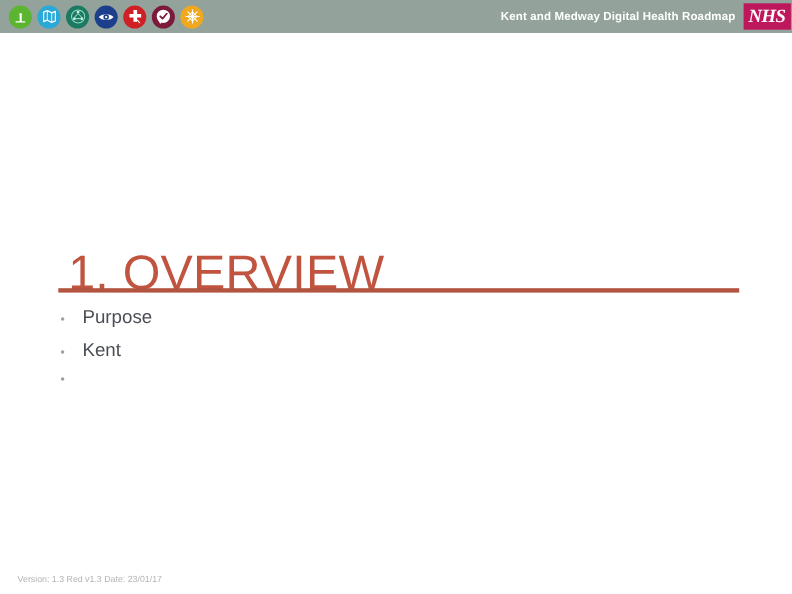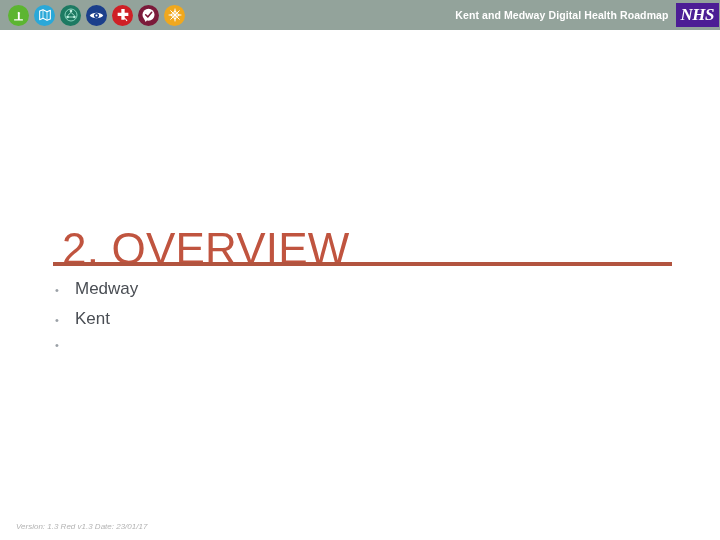--- a/index.html
+++ b/index.html
@@ -65,21 +65,21 @@
 
   .header-title {
     color: #ffffff;
     font-size: 10.5px;
     font-weight: bold;
     letter-spacing: 0.1px;
     white-space: nowrap;
   }
 
   .nhs-logo {
-    background: #4c1d95;
+    background: #be185d;
     color: #ffffff;
     font-family: "Liberation Serif", serif;
     font-style: italic;
     font-weight: bold;
     font-size: 17px;
     letter-spacing: -0.5px;
     line-height: 1;
     padding: 3px 5px 4px 5px;
     display: inline-block;
   }
@@ -133,21 +133,20 @@
     font-size: 17px;
     color: #4a4e54;
     line-height: 1;
   }
 
   .footer-version {
     position: absolute;
     left: 16px;
     top: 522px;
     font-size: 8px;
-    font-style: italic;
     color: #b3b3b3;
     white-space: nowrap;
   }
 </style>
 </head>
 <body>
 
 <div class="header-bar">
 
   <div class="icon-strip">
@@ -211,28 +210,28 @@
     </span>
 
   </div>
 
   <div class="header-right">
     <span class="header-title">Kent and Medway Digital Health Roadmap</span>
     <span class="nhs-logo">NHS</span>
   </div>
 </div>
 
-<h1 class="slide-title">2. OVERVIEW</h1>
+<h1 class="slide-title">1. OVERVIEW</h1>
 
 <div class="title-rule"></div>
 
 <ul class="bullet-list">
   <li class="bullet-item">
     <span class="bullet-dot">•</span>
-    <span class="bullet-text">Medway</span>
+    <span class="bullet-text">Purpose</span>
   </li>
   <li class="bullet-item">
     <span class="bullet-dot">•</span>
     <span class="bullet-text">Kent</span>
   </li>
   <li class="bullet-item">
     <span class="bullet-dot">•</span>
   </li>
 </ul>
 

